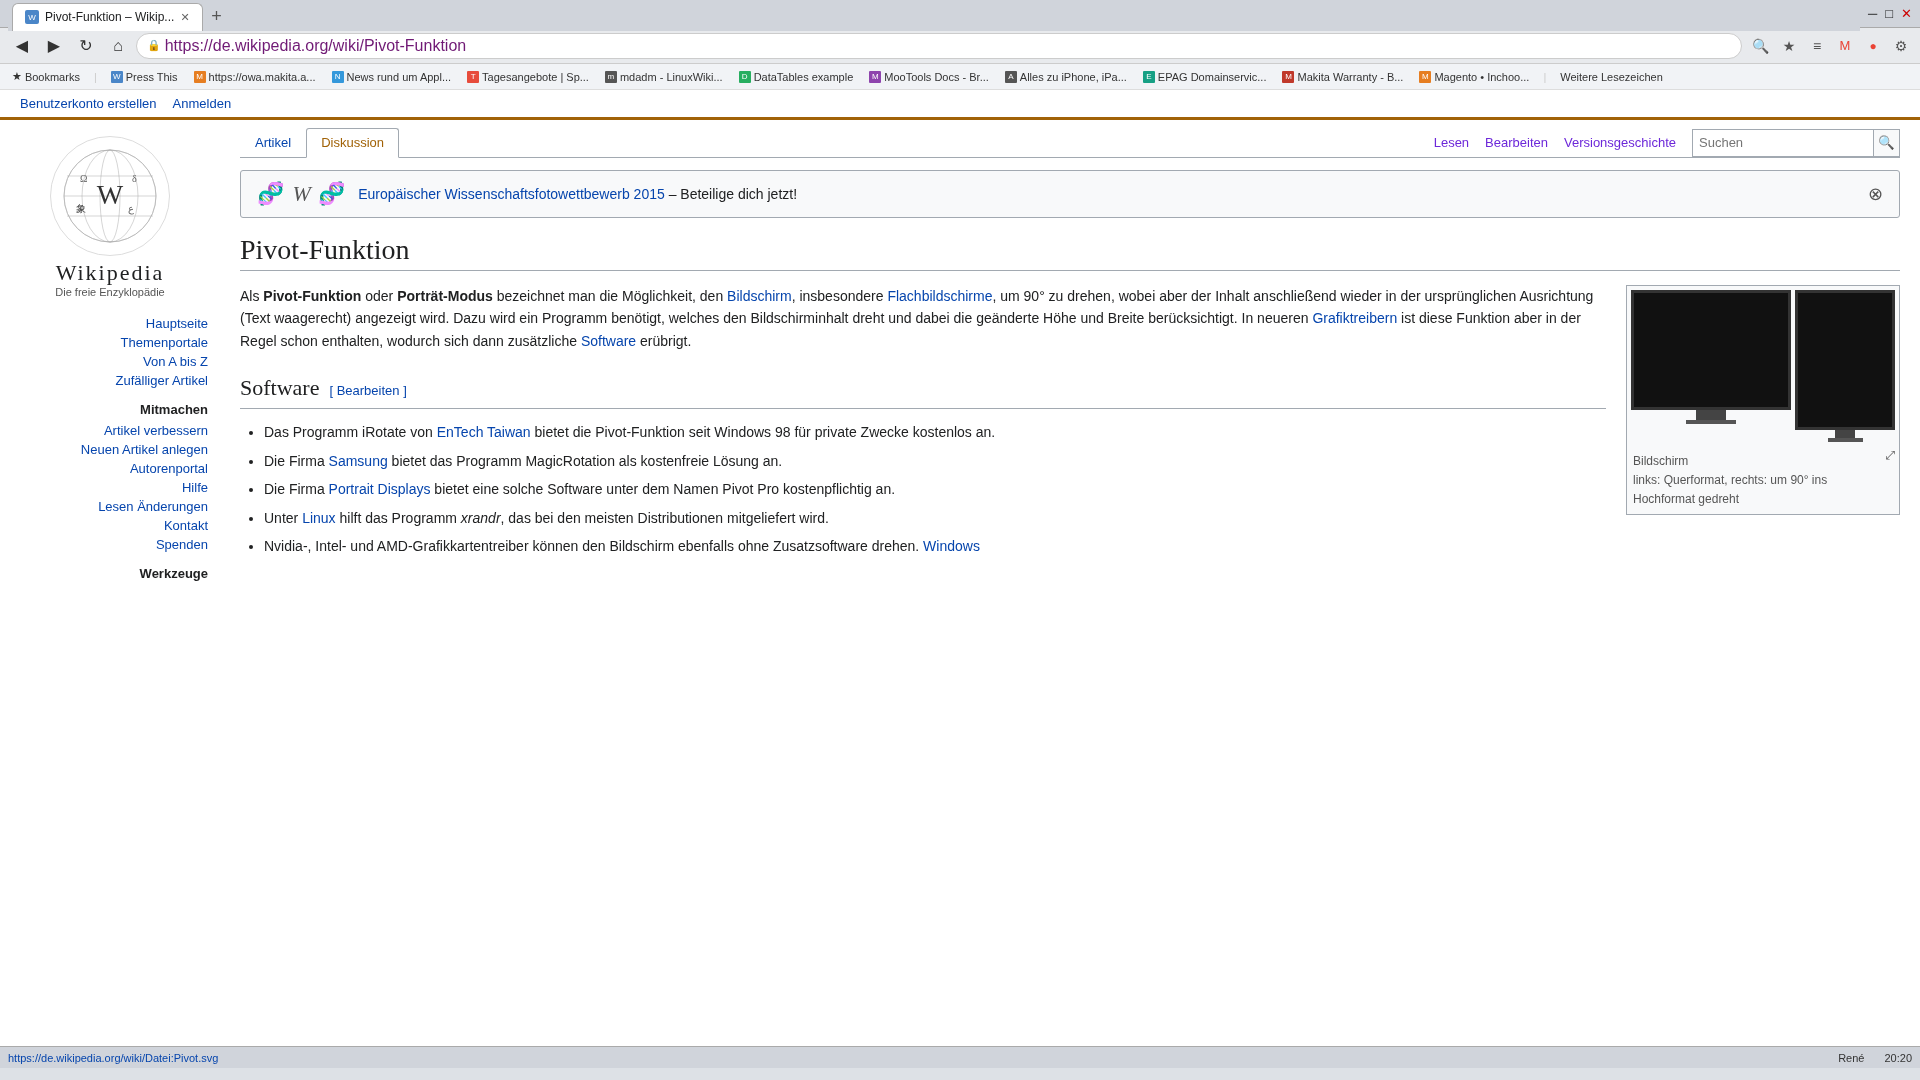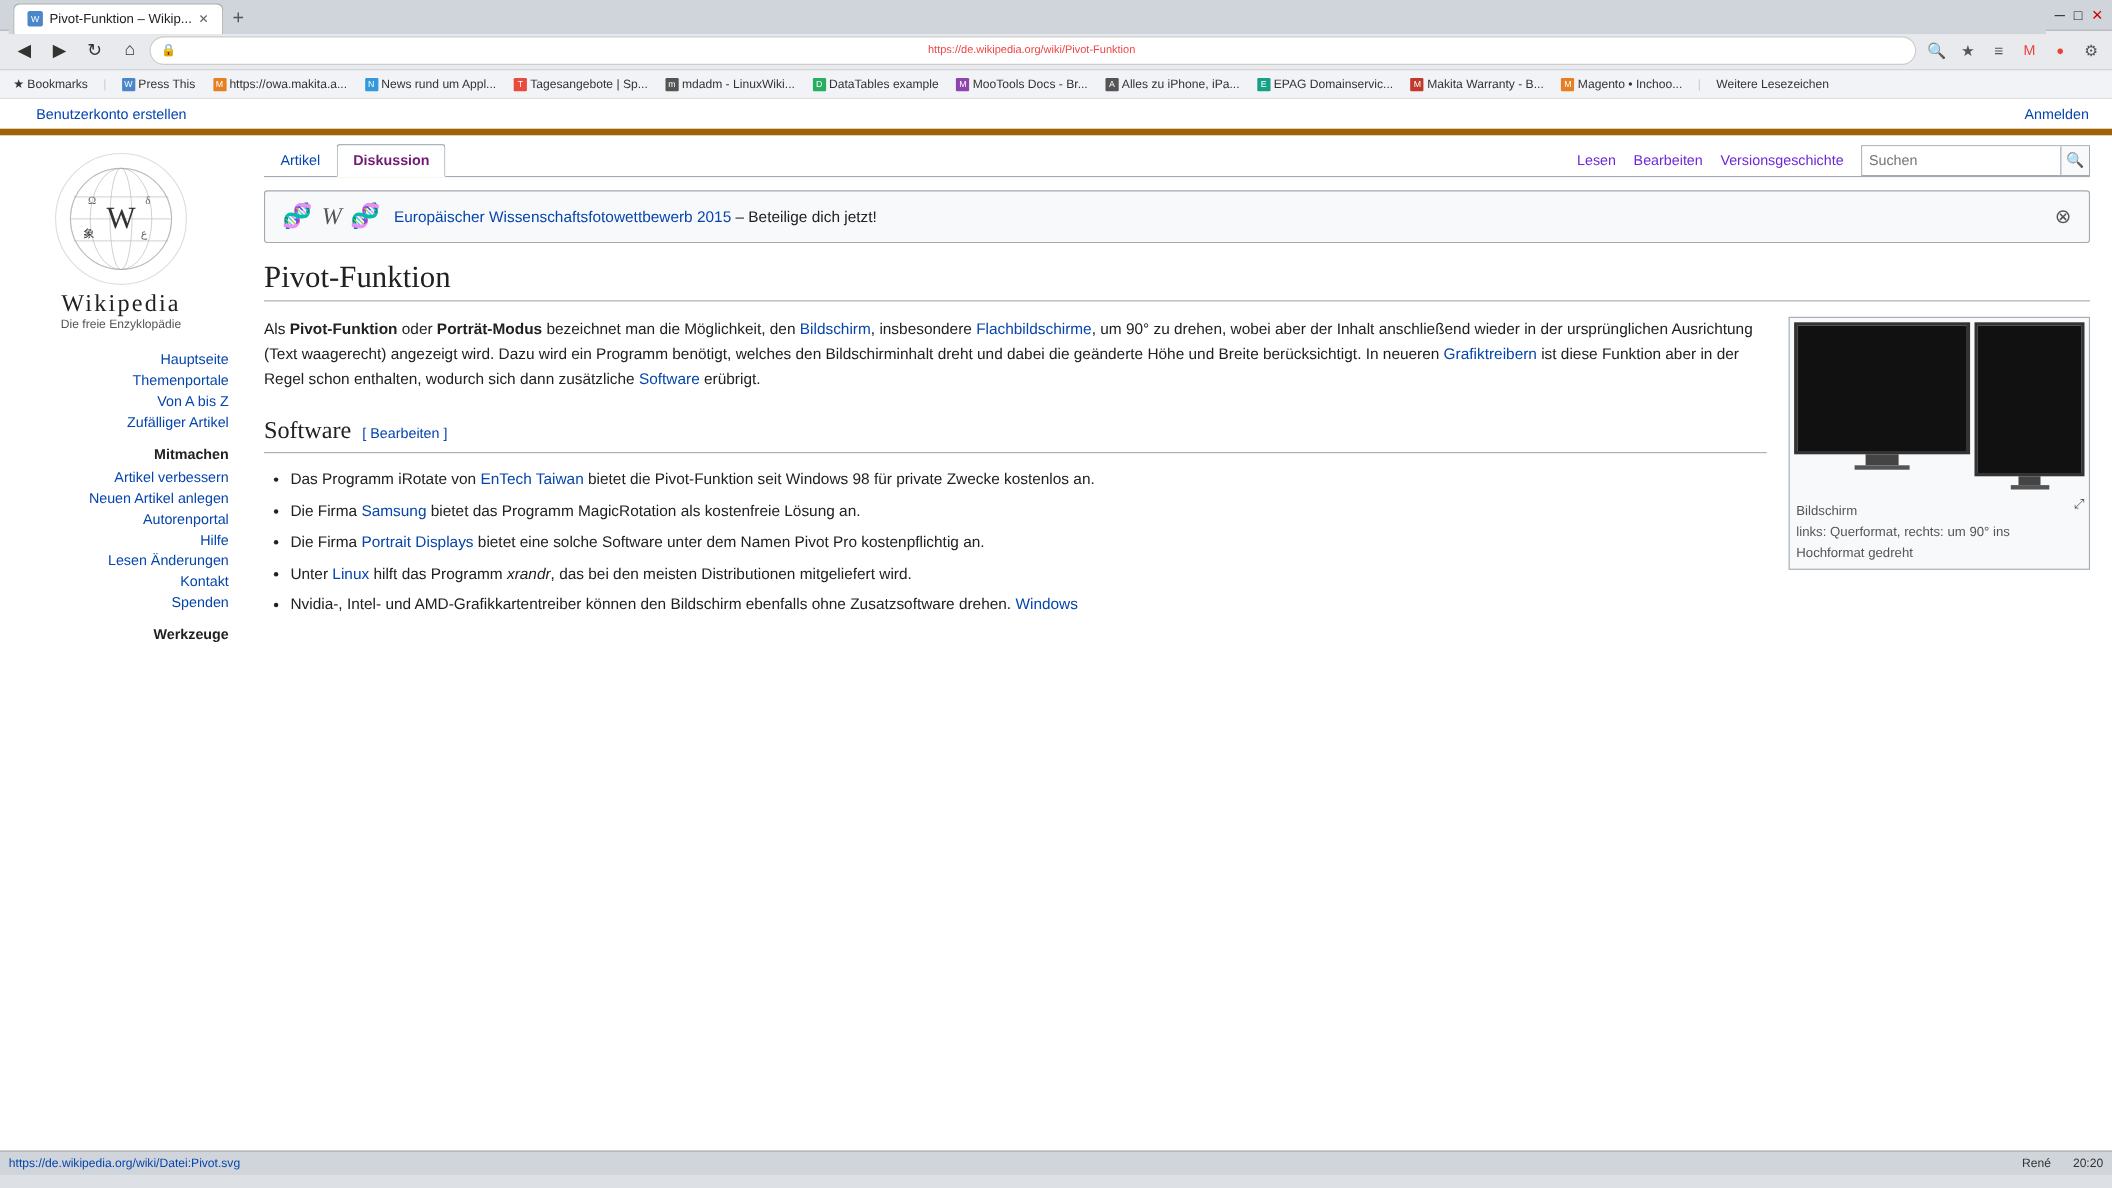--- a/index.html
+++ b/index.html
@@ -12,34 +12,34 @@
     .tab { background: #f1f3f6; height: 28px; display: flex; align-items: center; padding: 0 12px; border-top-left-radius: 6px; border-top-right-radius: 6px; border: 1px solid #aaa; border-bottom: none; font-size: 12px; gap: 6px; min-width: 180px; }
     .tab.active { background: #fff; }
     .tab-favicon { width: 14px; height: 14px; background: #666; border-radius: 2px; display: inline-flex; align-items: center; justify-content: center; font-size: 8px; color: white; }
     .tab-close { margin-left: auto; color: #666; cursor: pointer; font-size: 11px; }
     .new-tab-btn { width: 28px; height: 28px; display: flex; align-items: center; justify-content: center; font-size: 18px; color: #555; cursor: pointer; }
 
     .nav-bar { background: #e8eaed; height: 36px; display: flex; align-items: center; padding: 0 8px; gap: 4px; border-bottom: 1px solid #ccc; }
     .nav-btn { width: 28px; height: 28px; display: flex; align-items: center; justify-content: center; font-size: 16px; color: #333; cursor: pointer; border-radius: 50%; }
     .url-bar { flex: 1; height: 26px; background: white; border: 1px solid #ccc; border-radius: 13px; padding: 0 30px 0 10px; font-size: 12px; color: #333; display: flex; align-items: center; gap: 4px; }
     .url-secure { color: #0b8043; font-size: 11px; }
-    .url-text { flex: 1; color: #ef4444; font-size: 10px; text-align: center; }
+    .url-text { flex: 1; color: #701a75; font-size: 16px; }
     .nav-icons { display: flex; align-items: center; gap: 6px; margin-left: 4px; }
     .nav-icon { width: 22px; height: 22px; display: flex; align-items: center; justify-content: center; color: #555; font-size: 14px; cursor: pointer; }
 
     .bookmarks-bar { background: #f1f3f6; height: 26px; display: flex; align-items: center; padding: 0 8px; gap: 8px; border-bottom: 1px solid #ddd; font-size: 11px; color: #333; overflow: hidden; }
     .bookmark-item { display: flex; align-items: center; gap: 3px; cursor: pointer; white-space: nowrap; padding: 2px 4px; border-radius: 3px; }
     .bm-icon { width: 12px; height: 12px; background: #4285f4; border-radius: 1px; font-size: 8px; color: white; display: flex; align-items: center; justify-content: center; }
     .bm-sep { color: #ccc; margin: 0 2px; }
 
     
     .page-wrapper { background: white; display: flex; flex-direction: column; min-height: calc(1080px - 124px); }
 
     
-    .wiki-header { display: flex; justify-content: space-between; padding: 6px 21px; border-bottom: 6px solid #a16207; font-size: 13px; }
+    .wiki-header { display: flex; justify-content: flex-start; padding: 6px 8px; border-bottom: 3px solid #a16207; font-size: 13px; }
     .wiki-header a { color: #0645ad; text-decoration: none; margin-left: 12px; }
 
     
     .wiki-main { display: flex; }
 
     
     .sidebar { width: 220px; padding: 16px 12px; flex-shrink: 0; }
     .wiki-logo { text-align: center; margin-bottom: 16px; }
     .wiki-logo-circle { width: 120px; height: 120px; border-radius: 50%; background: white; border: 1px solid #ddd; margin: 0 auto 4px; display: flex; align-items: center; justify-content: center; font-size: 42px; position: relative; overflow: hidden; }
     .wiki-logo-text { font-family: 'Linux Libertine', Georgia, serif; font-size: 22px; font-weight: normal; text-align: center; letter-spacing: 2px; color: #202122; }
@@ -50,21 +50,21 @@
     .sidebar-category { font-size: 13px; font-weight: bold; color: #202122; margin: 10px 0 4px; }
     .sidebar-sub-item { display: block; color: #0645ad; text-decoration: none; font-size: 13px; padding: 2px 0 2px 8px; cursor: pointer; }
 
     
     .content-area { flex: 1; padding: 0 20px 20px 20px; }
 
     
     .content-tabs { display: flex; align-items: center; justify-content: space-between; border-bottom: 1px solid #a2a9b1; margin-bottom: 12px; padding-top: 8px; }
     .tabs-left { display: flex; gap: 0; }
     .wiki-tab { padding: 6px 14px; font-size: 13px; color: #0645ad; cursor: pointer; border: 1px solid transparent; text-decoration: none; }
-    .wiki-tab.active { border: 1px solid #a2a9b1; border-bottom: 1px solid white; border-top-left-radius: 3px; border-top-right-radius: 3px; color: #701a75; margin-bottom: -1px; background: white; font-weight: bold; }
+    .wiki-tab.active { border: 1px solid #a2a9b1; border-bottom: 1px solid white; border-top-left-radius: 3px; border-top-right-radius: 3px; color: #a16207; margin-bottom: -1px; background: white; }
     .tabs-right { display: flex; gap: 16px; align-items: center; }
     .tabs-right a { color: #6d28d9; text-decoration: none; font-size: 13px; }
     .search-box { display: flex; align-items: center; border: 1px solid #a2a9b1; }
     .search-input { height: 26px; padding: 0 6px; font-size: 13px; border: none; outline: none; width: 180px; }
     .search-btn { width: 26px; height: 26px; background: #f8f9fa; border: none; border-left: 1px solid #a2a9b1; cursor: pointer; display: flex; align-items: center; justify-content: center; }
 
     
     .wiki-banner { background: #f8f9fa; border: 1px solid #a2a9b1; border-radius: 3px; padding: 10px 16px; margin-bottom: 16px; display: flex; align-items: center; justify-content: space-between; }
     .banner-content { display: flex; align-items: center; gap: 12px; }
     .banner-text { font-size: 14px; }

